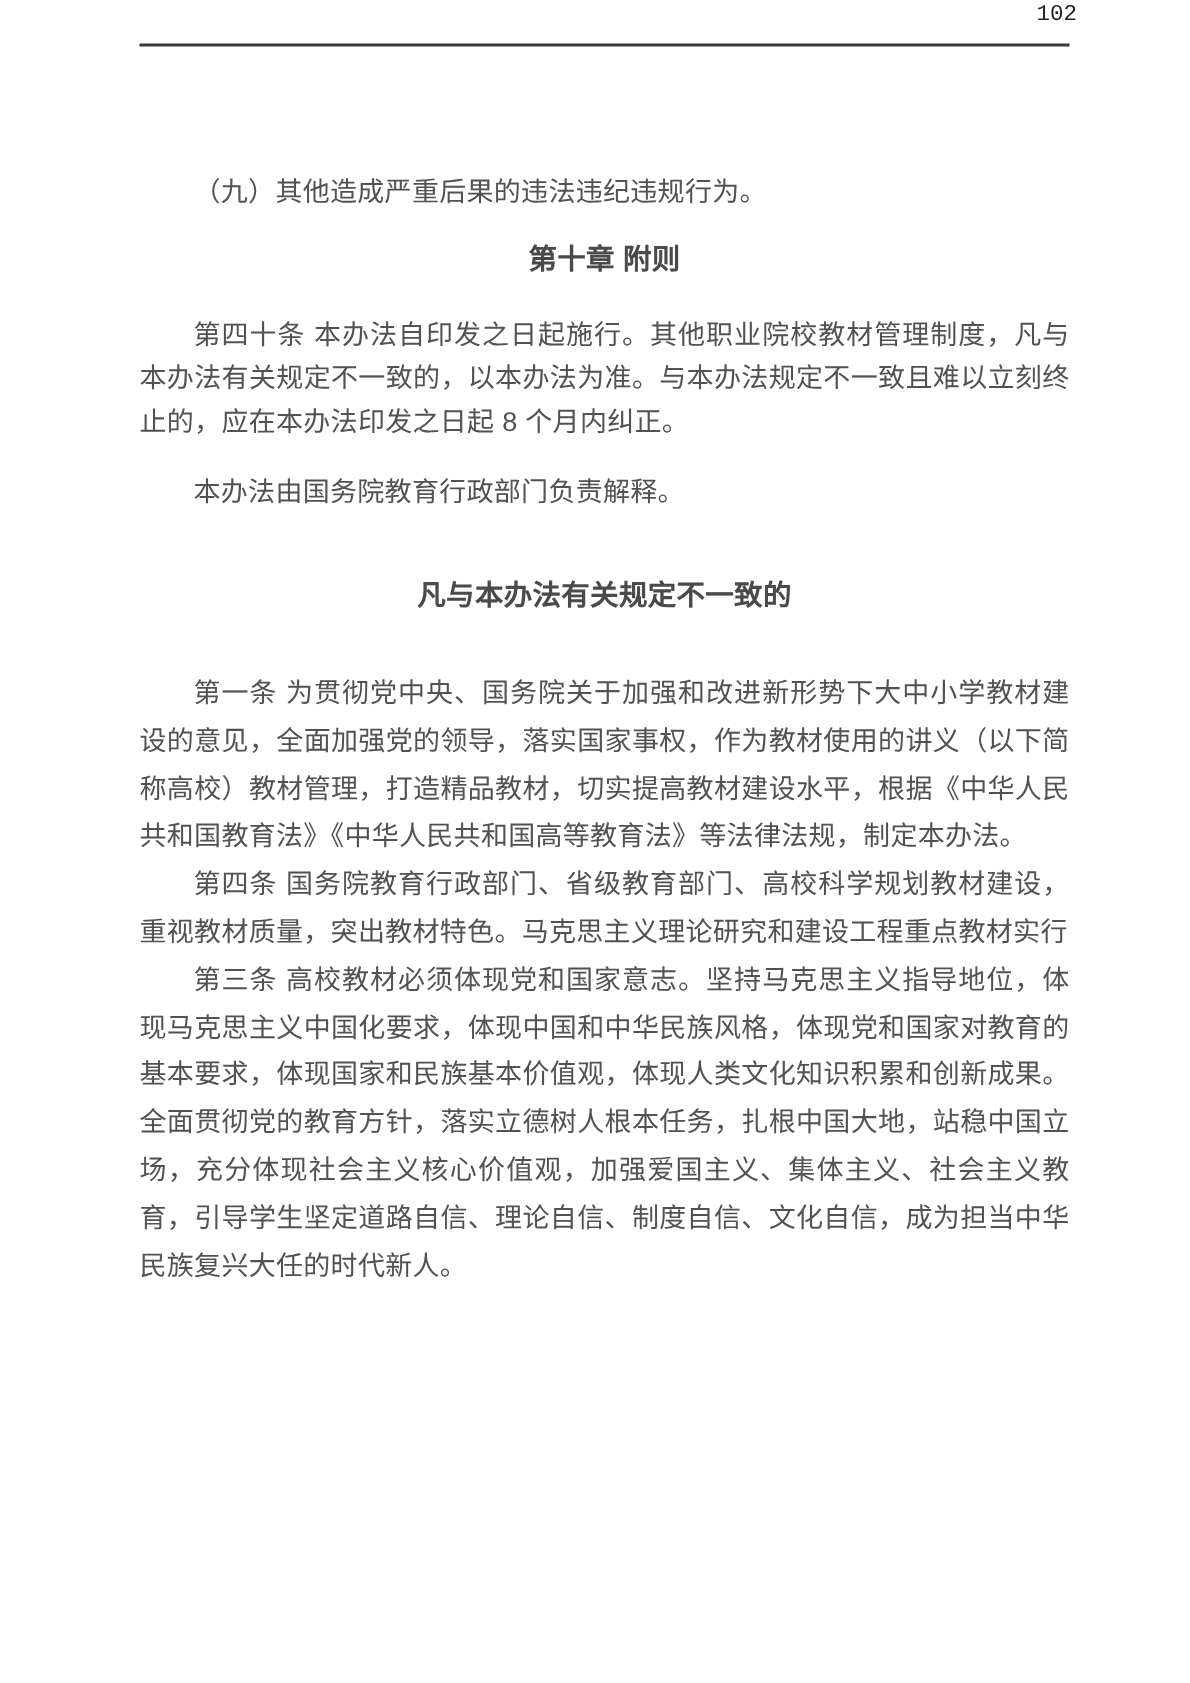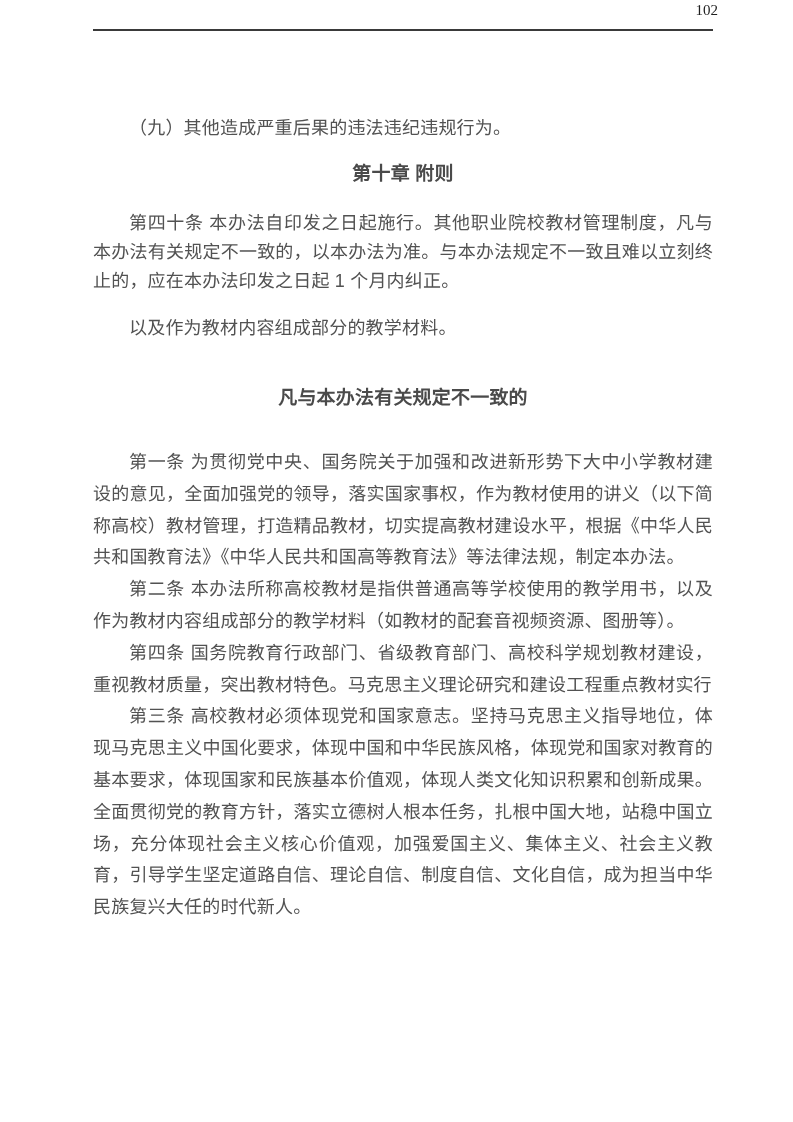--- a/index.html
+++ b/index.html
@@ -19,21 +19,21 @@
     height: 1122px;
     background: var(--background);
     font-family: "Liberation Sans", sans-serif;
     overflow: hidden;
   }
 
   .page-number {
     position: absolute;
     top: 2px;
     right: 75px;
-    font-family: Liberation Serif, serif;
+    font-family: Liberation Mono, monospace;
     font-size: 15px;
     line-height: 16px;
     color: var(--page-number);
   }
 
   .header-rule {
     position: absolute;
     left: 93px;
     top: 29px;
     width: 620px;
@@ -98,29 +98,28 @@
 
   <div class="header-rule"></div>
 
   <div class="content">
 
     <p class="para upper para-clause9">（九）其他造成严重后果的违法违纪违规行为。</p>
 
     <h2 class="chapter-heading heading-ch10">第十章 附则</h2>
 
 
-    <p class="para upper para-article40">第四十条 本办法自印发之日起施行。其他职业院校教材管理制度，凡与本办法有关规定不一致的，以本办法为准。与本办法规定不一致且难以立刻终止的，应在本办法印发之日起 1 个月内纠正。</p>
+    <p class="para upper para-article40">第四十条 本办法自印发之日起施行。其他职业院校教材管理制度，凡与本办法有关规定不一致的，以本办法为准。与本办法规定不一致且难以立刻终止的，应在本办法印发之日起 8 个月内纠正。</p>
 
-    <p class="para upper para-interpret">以及作为教材内容组成部分的教学材料。</p>
+    <p class="para upper para-interpret">本办法由国务院教育行政部门负责解释。</p>
 
     <h1 class="doc-title">凡与本办法有关规定不一致的</h1>
 
 
     <p class="para lower para-article1">第一条 为贯彻党中央、国务院关于加强和改进新形势下大中小学教材建设的意见，全面加强党的领导，落实国家事权，作为教材使用的讲义（以下简称高校）教材管理，打造精品教材，切实提高教材建设水平，根据《中华人民共和国教育法》《中华人民共和国高等教育法》等法律法规，制定本办法。</p>
 
-    <p class="para lower">第二条 本办法所称高校教材是指供普通高等学校使用的教学用书，以及作为教材内容组成部分的教学材料（如教材的配套音视频资源、图册等）。</p>
 
     <p class="para lower">第四条 国务院教育行政部门、省级教育部门、高校科学规划教材建设，重视教材质量，突出教材特色。马克思主义理论研究和建设工程重点教材实行</p>
 
     <p class="para lower">第三条 高校教材必须体现党和国家意志。坚持马克思主义指导地位，体现马克思主义中国化要求，体现中国和中华民族风格，体现党和国家对教育的基本要求，体现国家和民族基本价值观，体现人类文化知识积累和创新成果。全面贯彻党的教育方针，落实立德树人根本任务，扎根中国大地，站稳中国立场，充分体现社会主义核心价值观，加强爱国主义、集体主义、社会主义教育，引导学生坚定道路自信、理论自信、制度自信、文化自信，成为担当中华民族复兴大任的时代新人。</p>
 
   </div>
 </div>
 
 </body></html>

